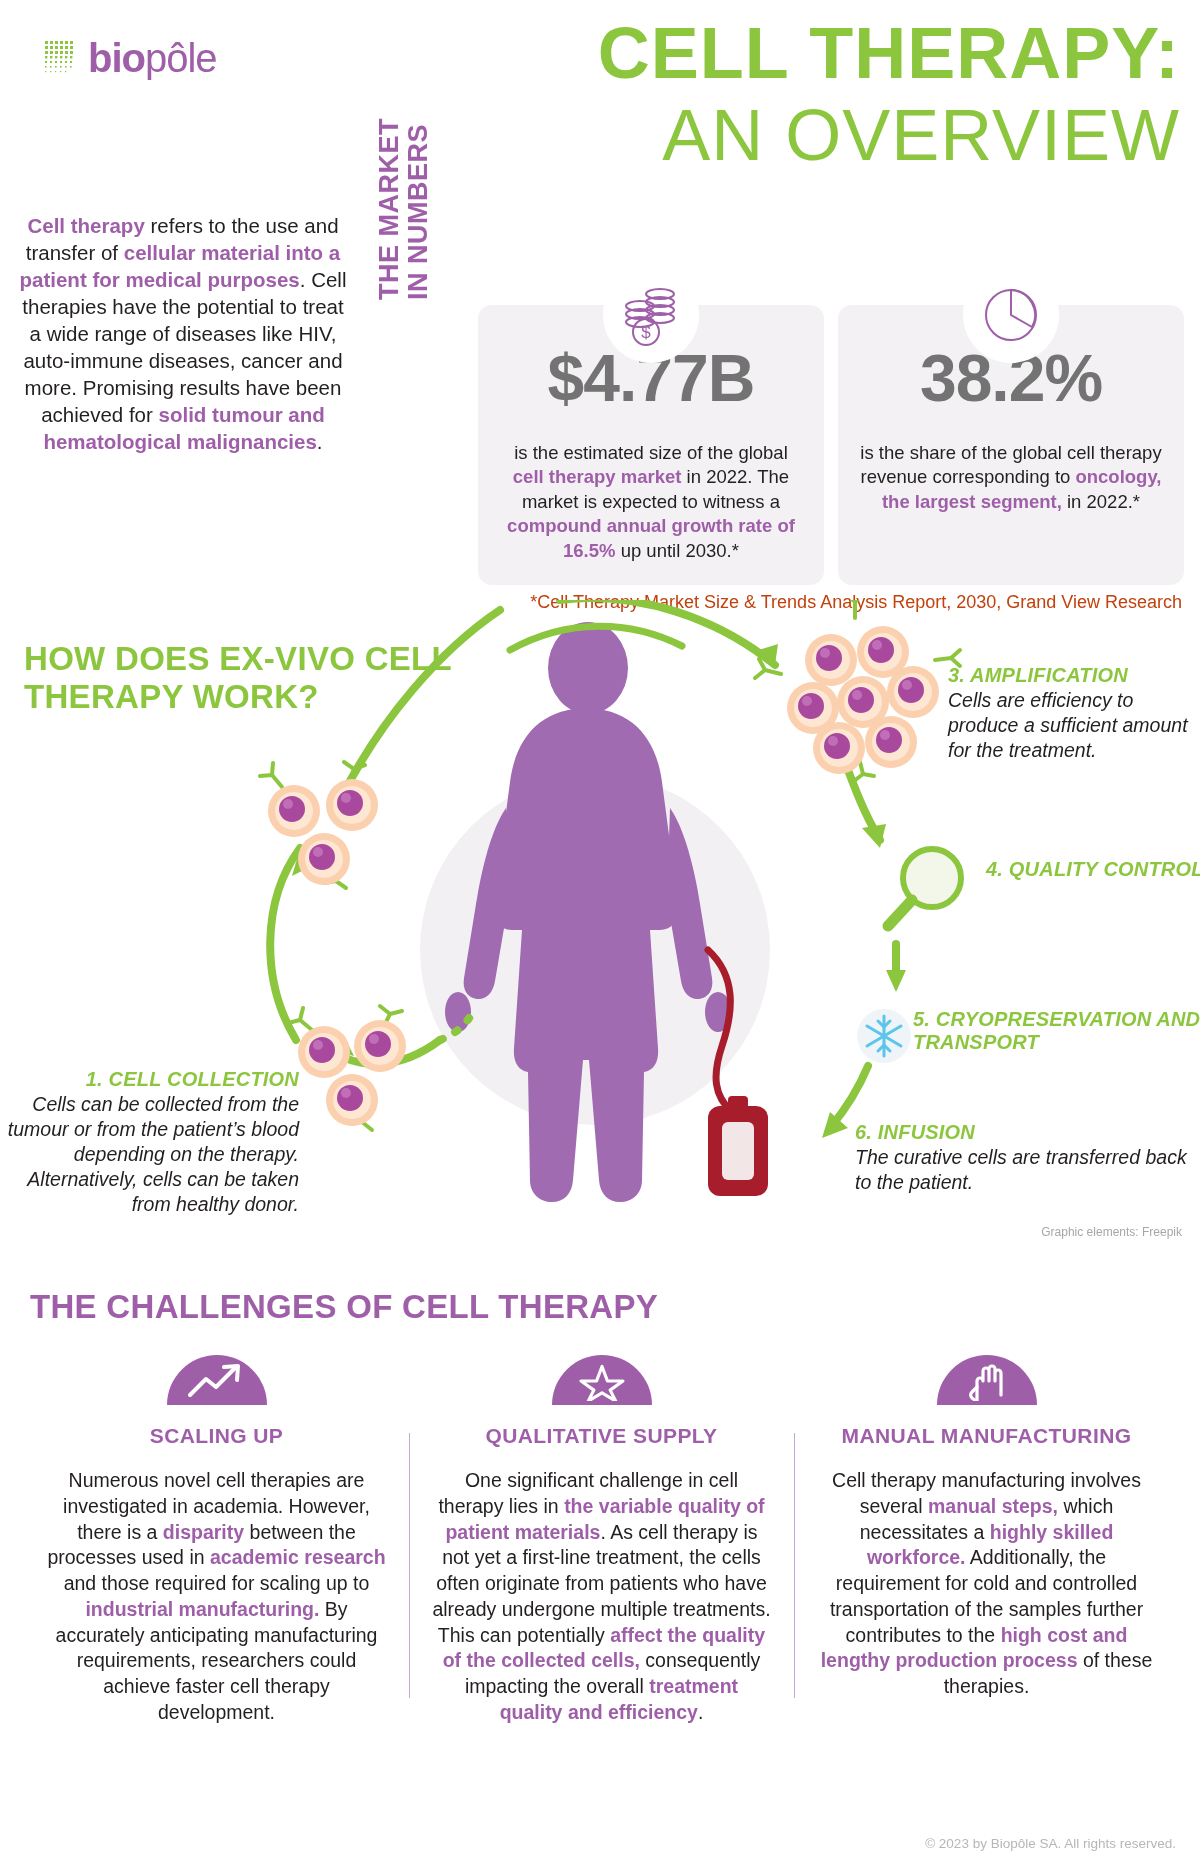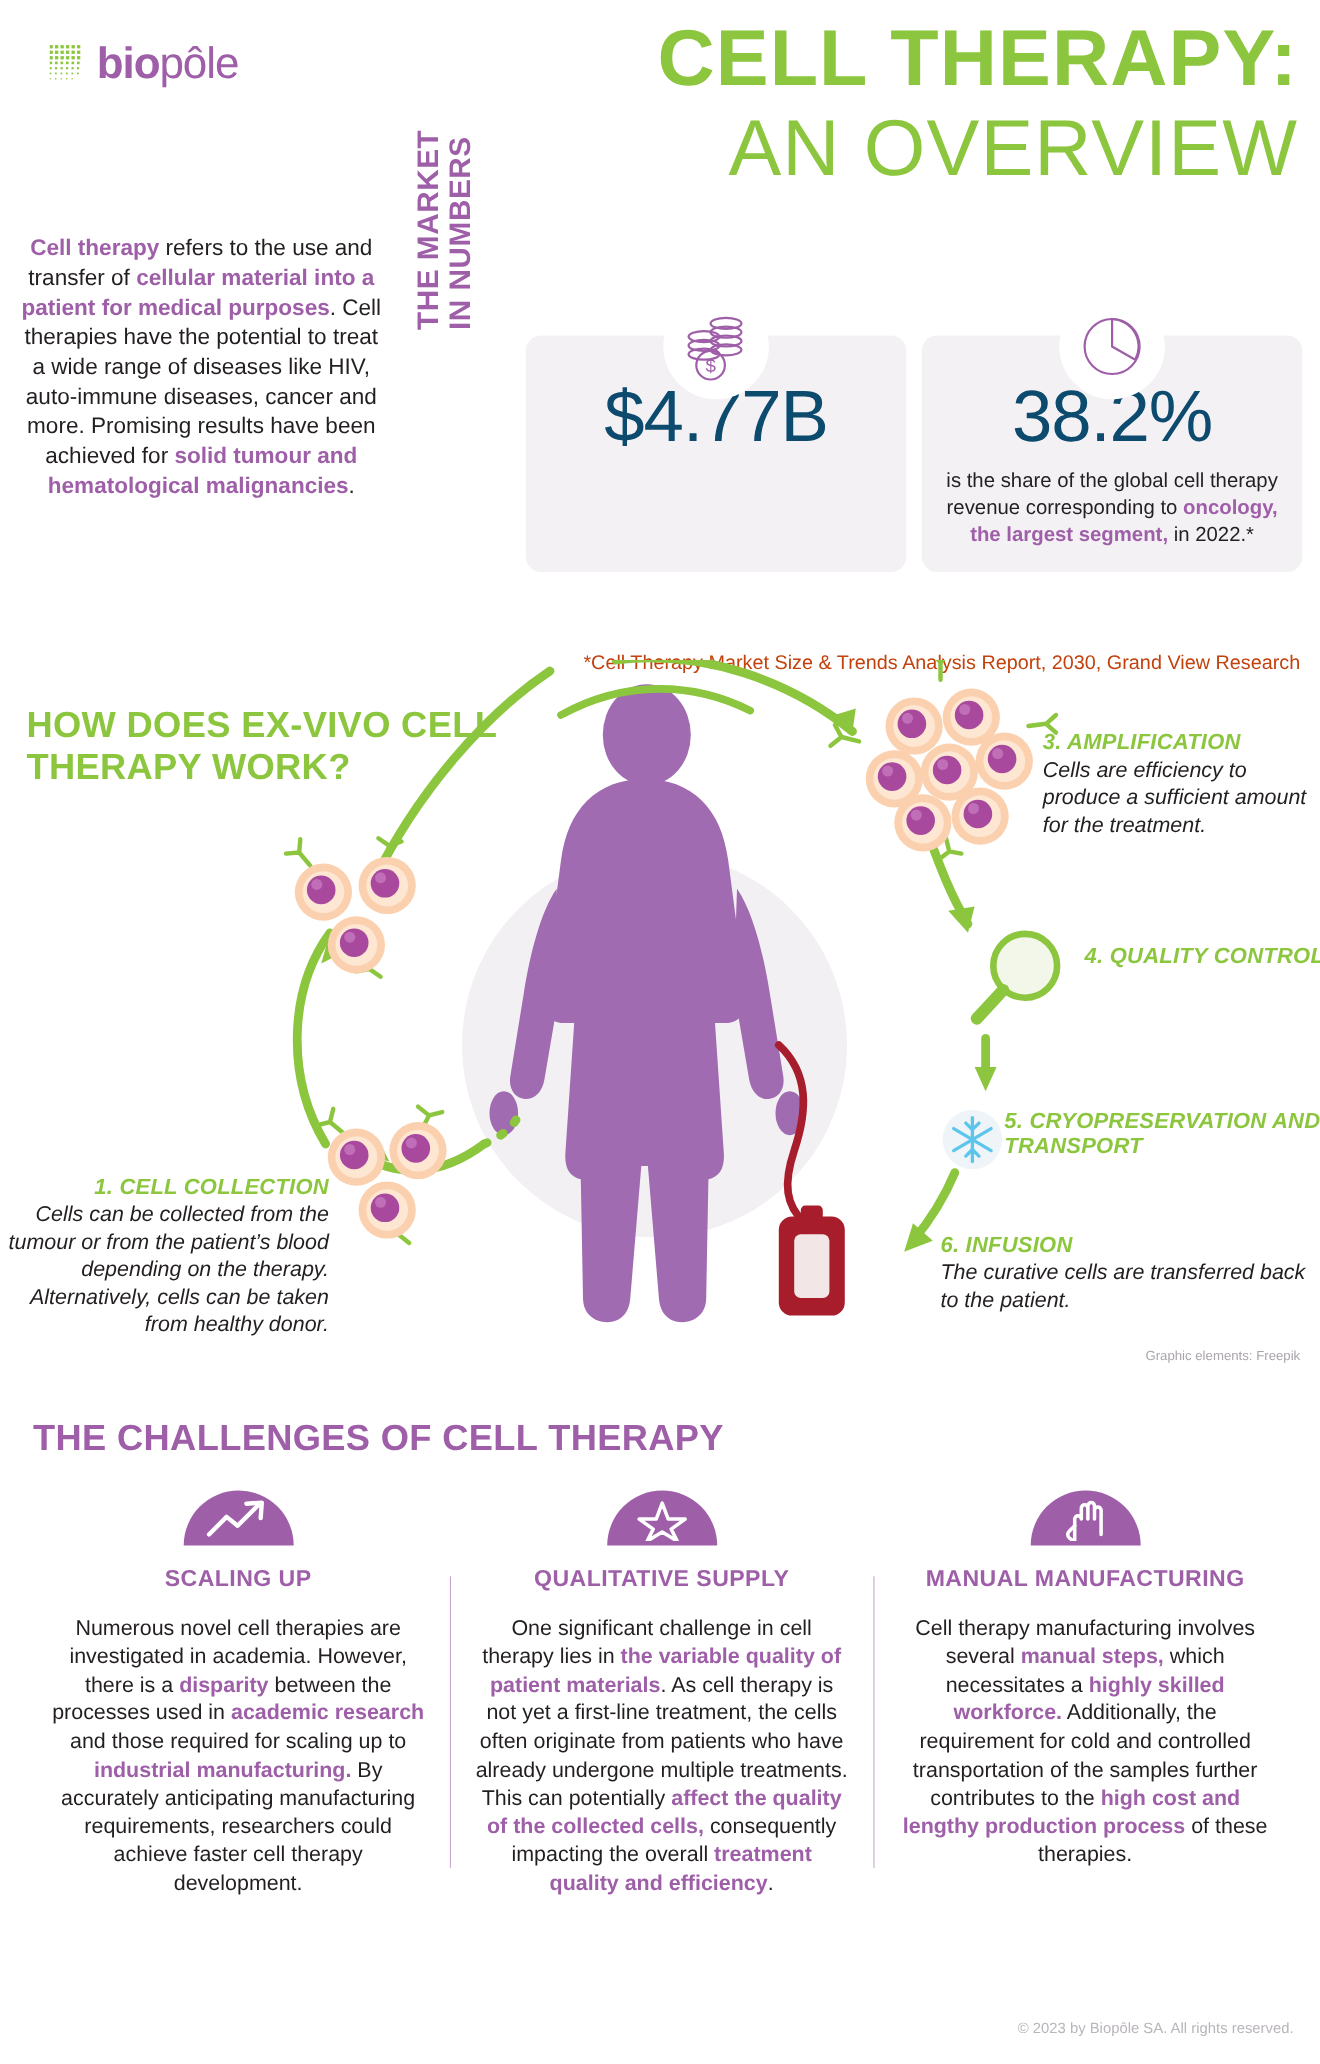--- a/index.html
+++ b/index.html
@@ -42,21 +42,21 @@
   .cards { position: absolute; left: 478px; top: 305px; width: 706px; display: flex; gap: 14px; }
   .card {
     position: relative; width: 346px; background: #f4f1f5;
     border-radius: 14px; padding: 40px 22px 22px; text-align: center;
   }
   .card-icon-wrap {
     position: absolute; top: -38px; left: 50%; transform: translateX(-50%);
     width: 96px; height: 96px; background: #ffffff; border-radius: 50%;
     display: flex; align-items: center; justify-content: center;
   }
-  .card-value { font-size: 66px; font-weight: normal; color: #0c4a6e; line-height: 1; margin-bottom: 14px; letter-spacing: -1px;}
+  .card-value { font-size: 66px; font-weight: bold; color: #737373; line-height: 1; margin-bottom: 30px; letter-spacing: -1px;}
   .card-text { font-size: 18.5px; line-height: 1.32; color: #231f20; }
   .source-note {
     position: absolute; right: 18px; top: 592px;
     font-size: 18px; color: #c2410c;
   }
 
   
   .how-title {
     position: absolute; left: 24px; top: 640px; width: 440px;
     font-size: 33px; font-weight: bold; color: #8cc63e; line-height: 1.16; letter-spacing: 0.3px;
@@ -179,20 +179,23 @@
             <ellipse cx="46" cy="40" rx="14" ry="5"></ellipse>
             <ellipse cx="26" cy="28" rx="14" ry="5"></ellipse>
             <ellipse cx="26" cy="36" rx="14" ry="5"></ellipse>
             <ellipse cx="26" cy="44" rx="14" ry="5"></ellipse>
             <circle cx="32" cy="54" r="13"></circle>
           </g>
           <text x="32" y="60" font-size="17" fill="#9e5fa8" text-anchor="middle" font-family="Liberation Sans, sans-serif">$</text>
         </svg>
       </div>
       <div class="card-value">$4.77B</div>
+      <div class="card-text">
+        <span>is the estimated size of the global </span><span class="hl">cell therapy market</span><span> in 2022. The market is expected to witness a </span><span class="hl">compound annual growth rate of 16.5%</span><span> up until 2030.*</span>
+      </div>
     </div>
 
     <div class="card">
       <div class="card-icon-wrap">
         <svg width="66" height="66" viewBox="0 0 66 66">
           <circle cx="33" cy="33" r="25" fill="none" stroke="#9e5fa8" stroke-width="2"></circle>
           <path d="M33 33 L33 8 A25 25 0 0 1 54 45 Z" fill="none" stroke="#9e5fa8" stroke-width="2"></path>
         </svg>
       </div>
       <div class="card-value">38.2%</div>

